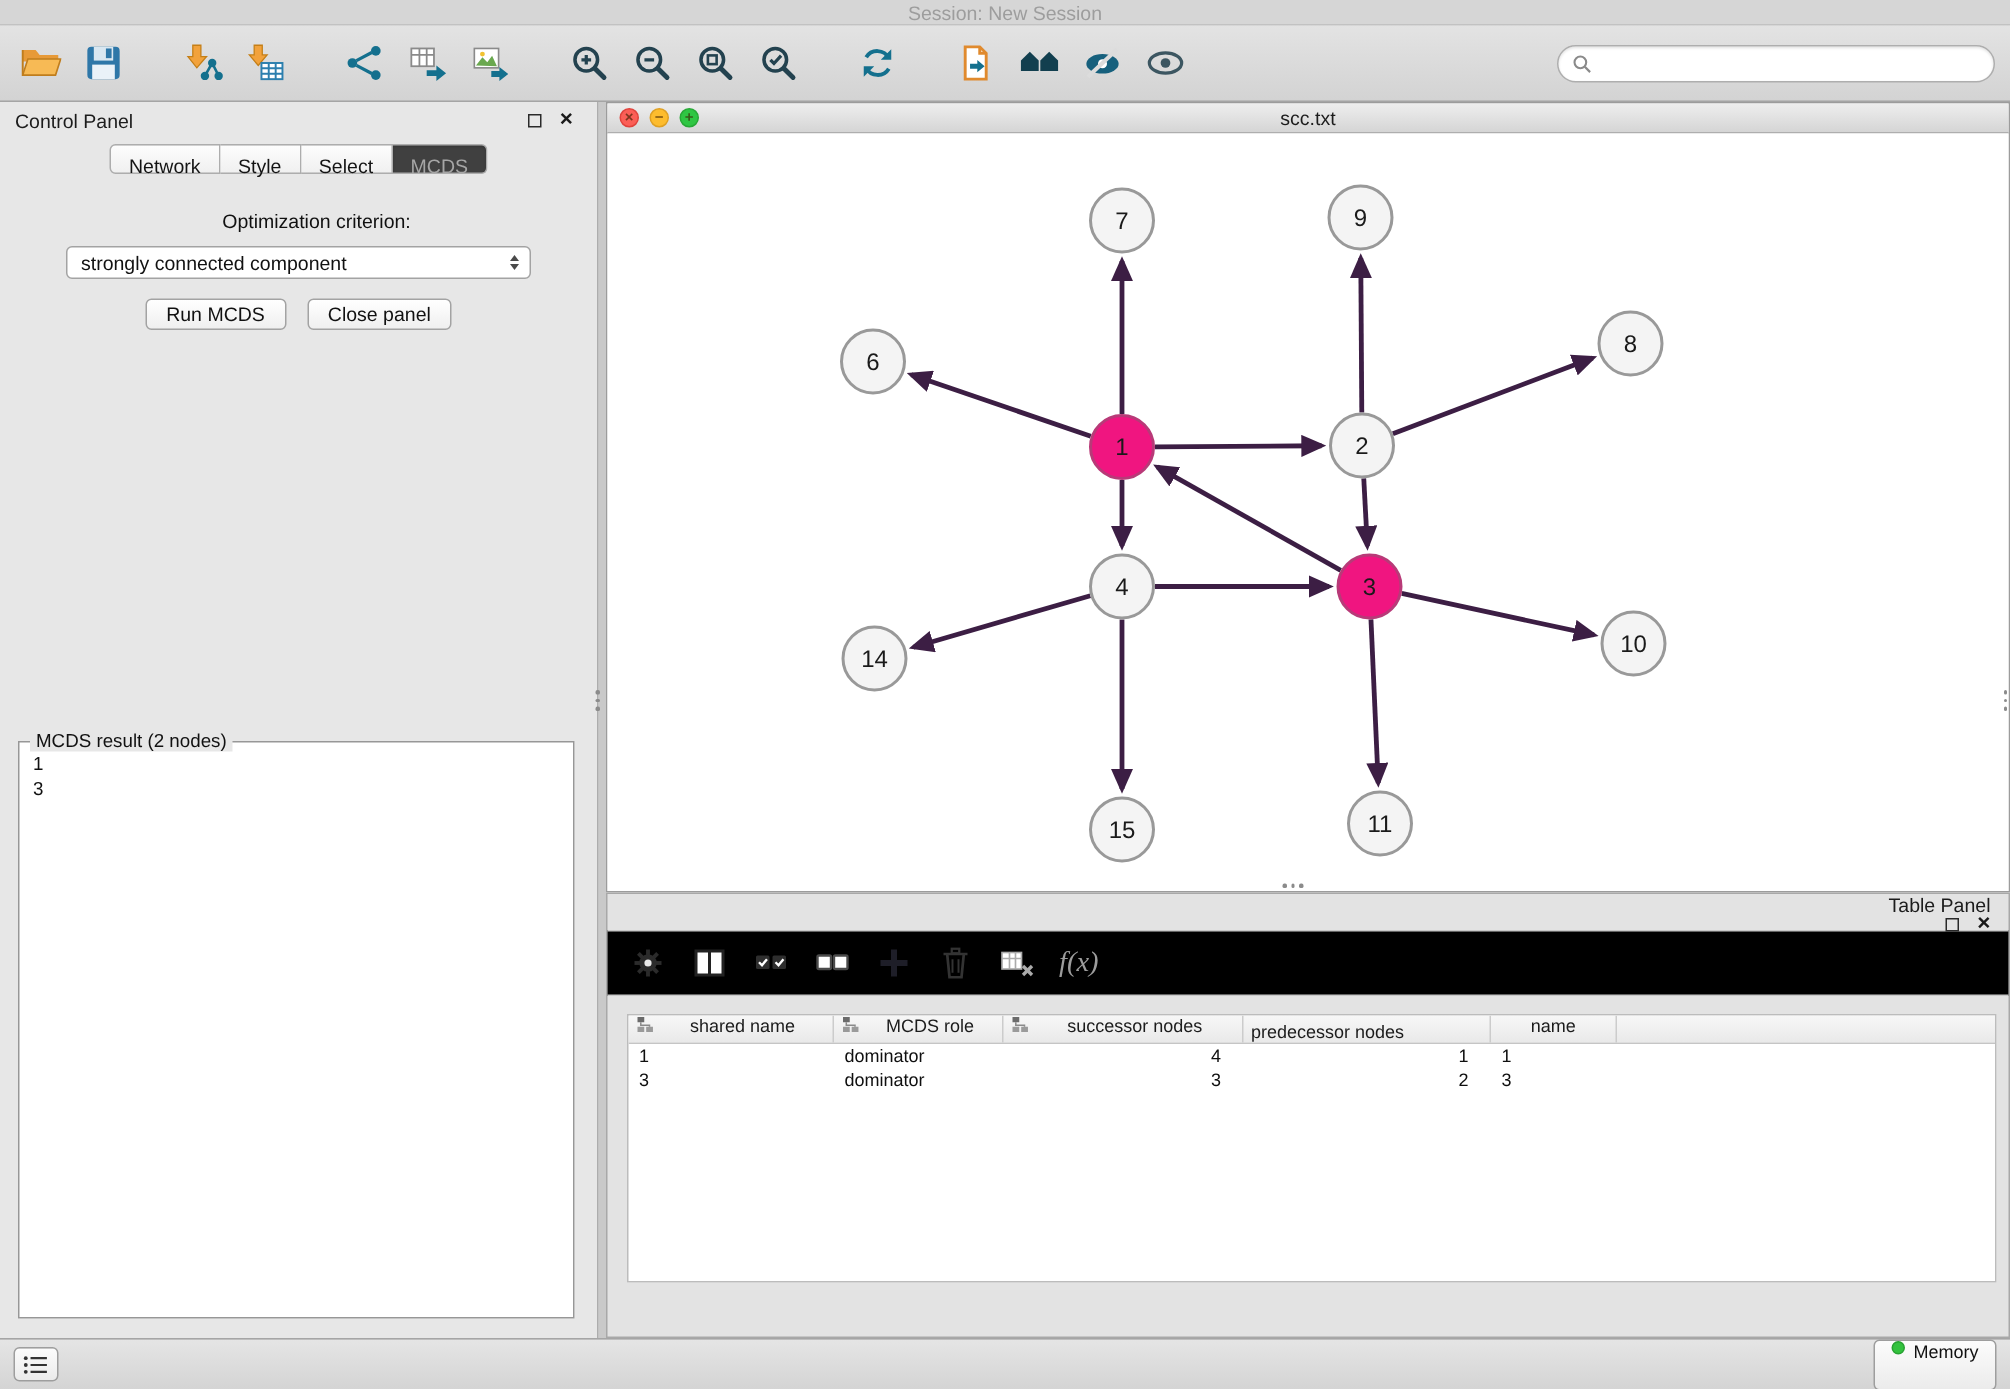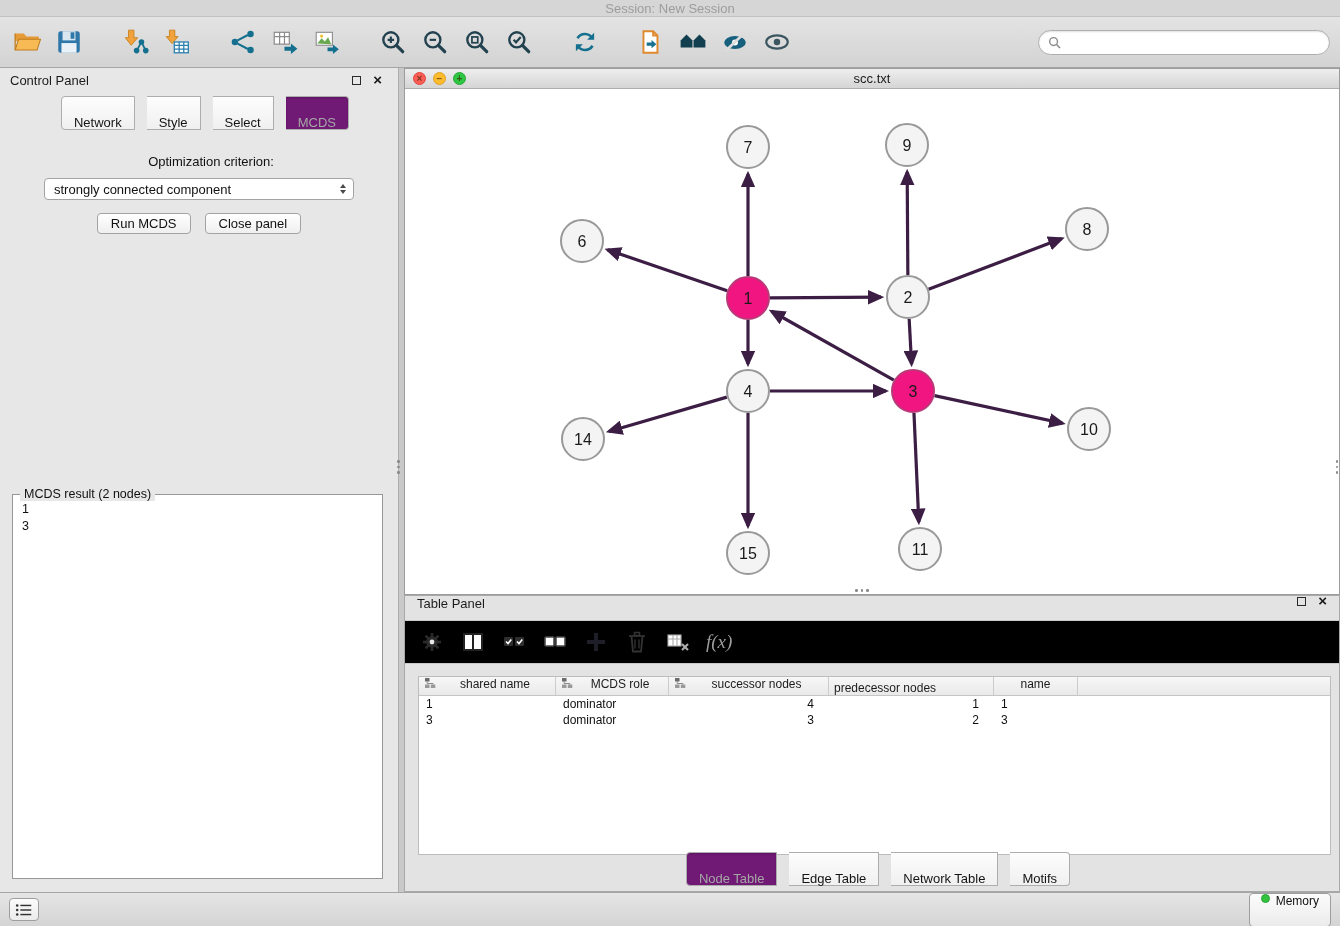--- a/index.html
+++ b/index.html
@@ -30,25 +30,25 @@
   .searchbox input { flex:1; border:none; outline:none; background:transparent; font-size:13px; font-family:"Liberation Sans",sans-serif; }
   
   .panel-title { font-size:13px; color:#1c1c1c; }
   .panel-btns { margin-left:auto; display:flex; align-items:center; gap:12px; }
   .float-sq { width:9px; height:9px; border:1.5px solid #2a2a2a; display:inline-block; }
   .close-x { font-size:15px; font-weight:bold; color:#1a1a1a; line-height:10px; }
   .seg-tabs { display:flex; justify-content:center; }
   .seg-tab {
     border:1px solid #adadad; border-left:none;
     background:linear-gradient(#fdfdfd,#f0f0f0);
-    padding:16px 12px; height:20px; line-height:19px; font-size:13px; color:#141414;margin-left:12px;
+    padding:4px 12px; height:20px; line-height:19px; font-size:13px; color:#141414;
   }
   .seg-tab:first-child { border-left:1px solid #adadad; border-radius:4px 0 0 4px; }
   .seg-tab:last-child { border-radius:0 4px 4px 0; }
-  .seg-tab.active { background:#701a75; color:#a6a6a6; box-shadow:inset 0 1px 2px rgba(0,0,0,0.18); }
+  .seg-tab.active { background:#404040; color:#a6a6a6; box-shadow:inset 0 1px 2px rgba(0,0,0,0.18); }
   
   .control-panel {
     position:absolute; left:0; top:68px; width:399px; bottom:34px;
     background:#e7e7e7; border-right:1px solid #adadad;
   }
   .cp-header { height:24px; display:flex; align-items:center; padding:0 16px 0 10px; }
   .cp-tabs { margin-top:4px; }
   .opt-label { text-align:center; margin-top:24px; font-size:13px; color:#111;padding-left:24px; }
   .select-box {
     margin:9px auto 0; width:310px; height:22px; background:#fff;
@@ -80,21 +80,21 @@
   .tl.red    { background:#fb5e56; border:1px solid #e0433c; }
   .tl.yellow { background:#fdbc2e; border:1px solid #dfa023; }
   .tl.green  { background:#2fc643; border:1px solid #27a936; }
   .nw-canvas { position:absolute; top:20px; left:0; right:0; bottom:0; background:#fff; }
   .nw-canvas svg { width:100%; height:100%; display:block; }
   
   .table-panel {
     position:absolute; left:404px; top:595px; right:0; bottom:34px;
     background:#e3e3e3; border:1px solid #a8a8a8;
   }
-  .tp-header { height:24px; display:flex; align-items:flex-start; padding:0 12px; }
+  .tp-header { height:24px; display:flex; align-items:flex-end; padding:0 12px;flex-direction:column; }
   .tp-toolbar {
     height:44px; background:#000000; border-top:1px solid #c9c9c9; border-bottom:1px solid #c9c9c9;
     display:flex; align-items:center; padding:0 14px; gap:15px;
   }
   .tp-btn { width:26px; height:26px; display:flex; align-items:center; justify-content:center; }
   .fx-label { font-family:"Liberation Serif",serif; font-style:italic; font-size:19px; color:#9c9c9c; }
   .tbl-wrap { position:absolute; left:13px; right:8px; top:80px; bottom:36px; background:#fff; border:1px solid #bcbcbc; overflow:hidden; }
   .tbl-header { display:flex; height:19px; background:linear-gradient(#f7f7f7,#e9e9e9); border-bottom:1px solid #c5c5c5; font-size:12px; color:#1c1c1c; }
   .th { display:flex; align-items:flex-start; gap:4px; padding:0 5px; border-right:1px solid #cccccc; }
   .th .lbl { flex:1; text-align:center; }
@@ -478,26 +478,20 @@
     </div>
     <div class="tbl-row">
       <div class="td c0">3</div>
       <div class="td c1">dominator</div>
       <div class="td c2 num">3</div>
       <div class="td c3 num">2</div>
       <div class="td c4">3</div>
     </div>
   </div>
 
-  <div class="seg-tabs tp-tabs">
-    <div class="seg-tab active">Node Table</div>
-    <div class="seg-tab">Edge Table</div>
-    <div class="seg-tab">Network Table</div>
-    <div class="seg-tab">Motifs</div>
-  </div>
 </div>
 
 <div class="grip-v" style="left:397px; top:460px;">
   <span class="grip-dot"></span>
     <span class="grip-dot"></span>
     <span class="grip-dot"></span>
 </div>
 <div class="grip-h" style="left:855px; top:589px;">
   <span class="grip-dot"></span>
     <span class="grip-dot"></span>

